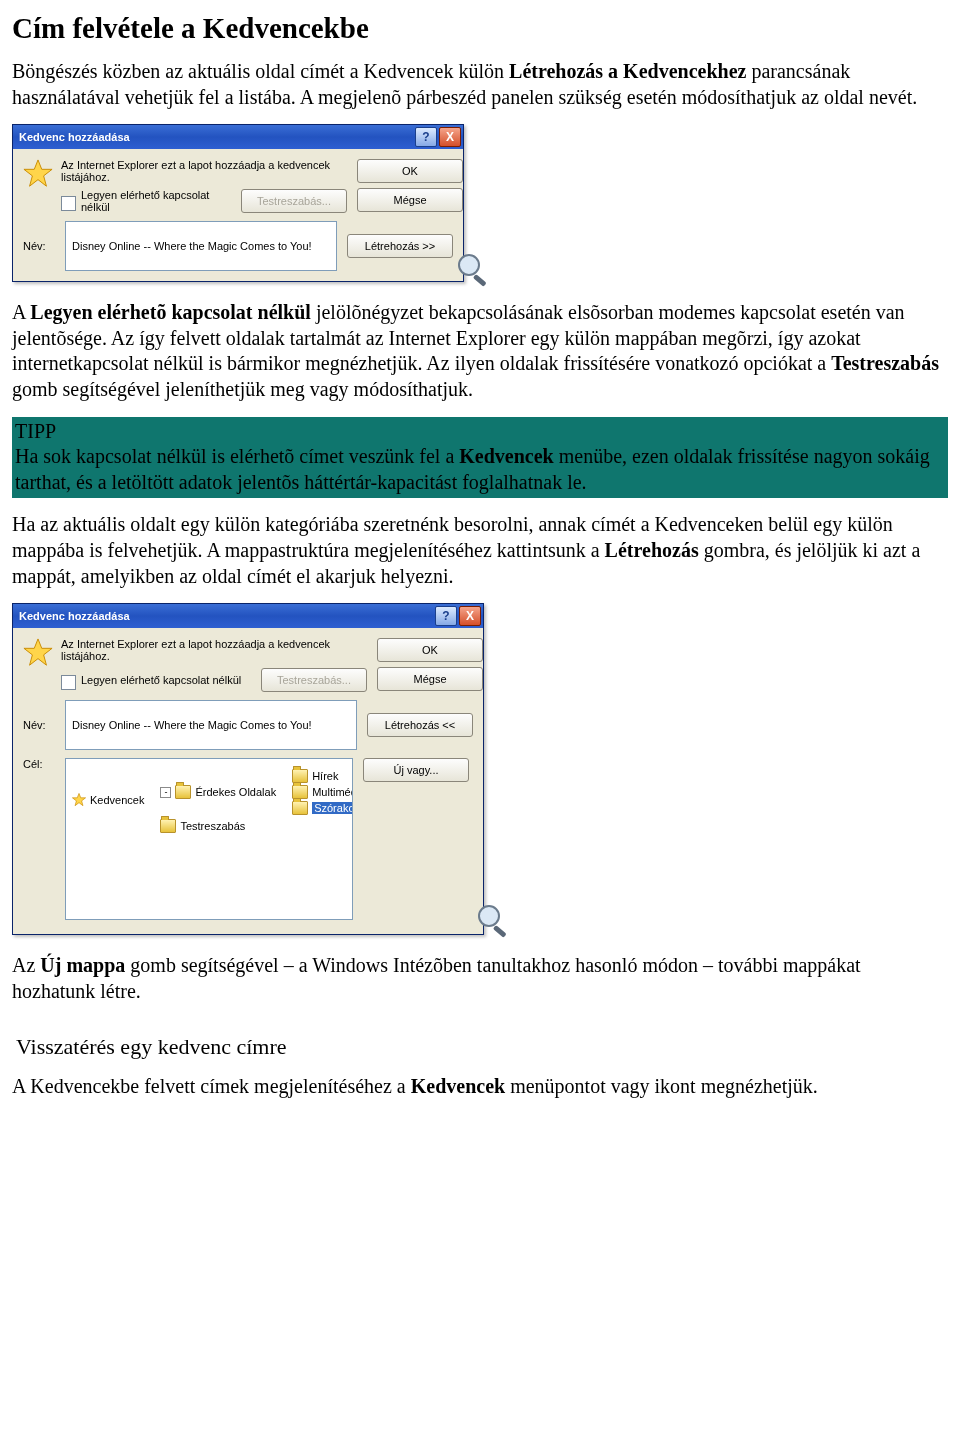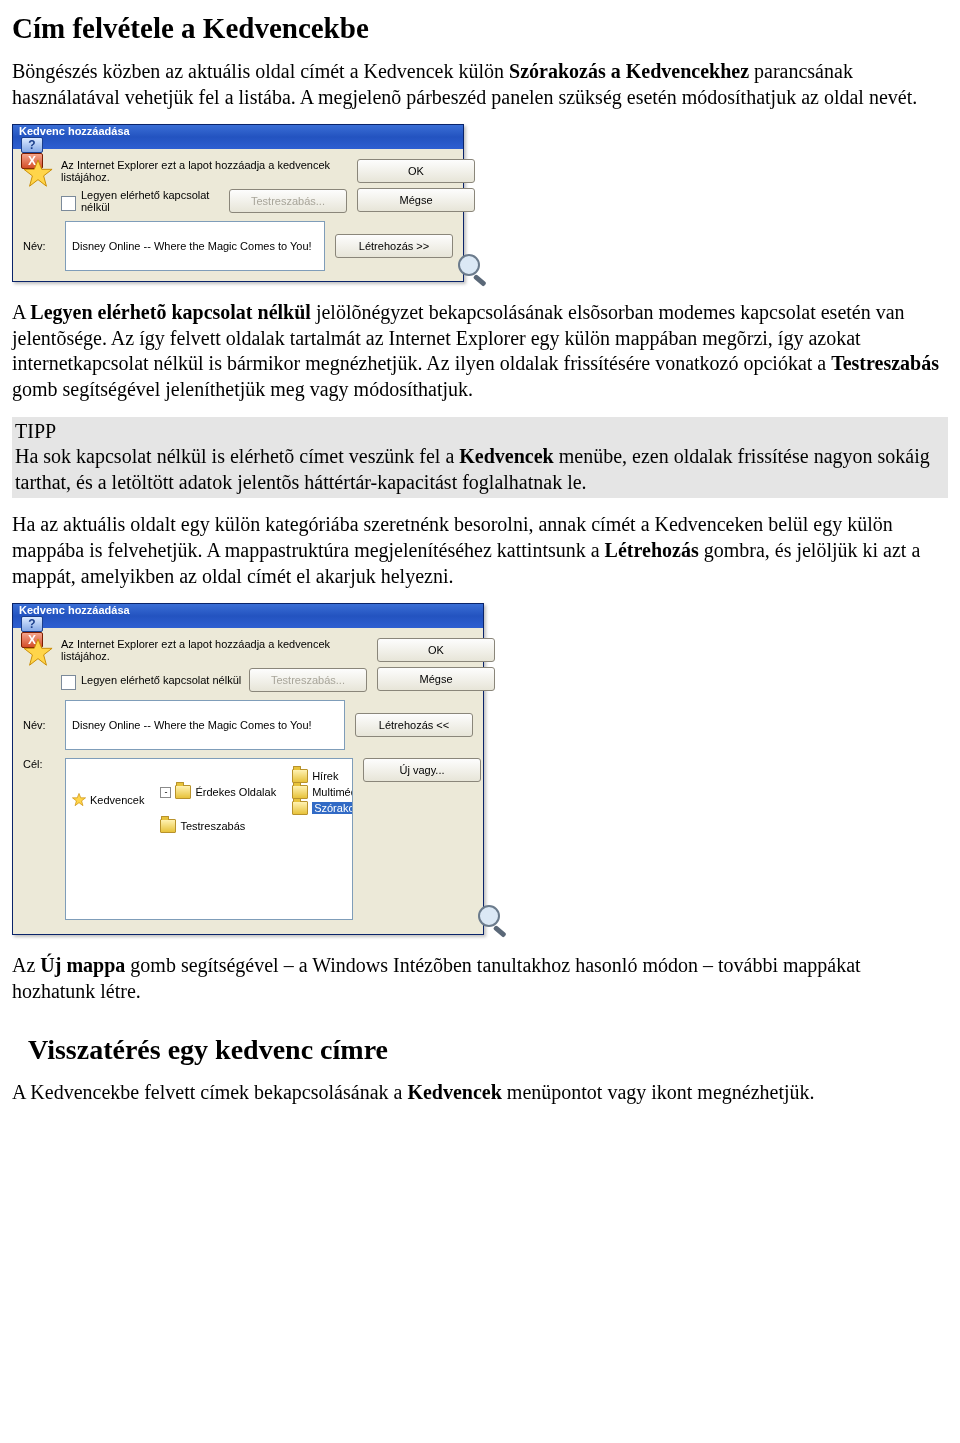--- a/index.html
+++ b/index.html
@@ -6,48 +6,48 @@
     font-family: "Times New Roman", Times, serif;
     font-size: 20px;
     color: #000;
     margin: 0;
     padding: 8px 12px;
     width: 960px;
     box-sizing: border-box;
     background: #fff;
   }
   h1 { font-size: 29px; font-weight: bold; margin: 4px 0 14px 0; }
-  h2 { font-size: 28px; font-weight: bold; margin: 30px 0 14px 16px; }
+  h2 { font-size: 22px; font-weight: normal; margin: 30px 0 14px 4px; }
   p { margin: 0 0 14px 0; line-height: 1.28; }
   .b { font-weight: bold; }
   .tip-box {
-    background: #e5e5e5;
+    background: #0f766e;
     padding: 2px 3px 3px 3px;
     margin: 0 0 14px 0;
     line-height: 1.28;
   }
   .dialog-wrap { position: relative; display: inline-block; margin: 0 0 18px 0; }
   .dialog {
     font-family: Tahoma, Arial, sans-serif;
     font-size: 11px;
     color: #000;
     background: #ece9d8;
     border: 1px solid #0a246a;
     width: 450px;
     box-shadow: 2px 2px 3px rgba(0,0,0,.25);
   }
   .dialog.big { width: 470px; }
   .titlebar {
     background: linear-gradient(to bottom,#3a6ed5 0%,#2353c0 50%,#2e5fd1 100%);
     color: #fff;
     height: 24px;
     display: flex;
+    align-items: center;
     padding: 0 2px 0 6px;
     font-weight: bold;
-    flex-direction: column;
   }
   .titlebar .t-title { flex: 1; }
   .titlebar .t-btn {
     width: 20px; height: 18px;
     background: linear-gradient(#dceaff,#86a9e6);
     border: 1px solid #1b3f8c;
     border-radius: 2px;
     margin-left: 2px;
     display: flex; align-items: center; justify-content: center;
     cursor: pointer;
@@ -59,21 +59,21 @@
   .dlg-body.big { padding: 10px 10px 14px 10px; }
   .row { display: flex; align-items: center; }
   .top-row { align-items: flex-start; }
   .btn {
     min-width: 92px; height: 22px;
     background: linear-gradient(#fdfdfd,#e7e5d8);
     border: 1px solid #8a867a;
     border-radius: 3px;
     font-family: Tahoma, Arial, sans-serif; font-size: 11px;
     display: inline-flex; align-items: center; justify-content: center;
-    cursor: pointer; padding: 0 12px;
+    cursor: pointer; padding: 0 6px;
   }
   .btn.disabled { color: #a8a59a; cursor: default; }
   .chk {
     width: 13px; height: 13px; border:1px solid #7b8a9a; background:#fff; display:inline-block;
     margin-right:5px; position:relative; top:2px;
   }
   .field {
     height: 20px;
     border: 1px solid #7f9db9;
     background: #fff;
@@ -105,21 +105,21 @@
   .li-wrap { display:block; }
 </style>
 </head>
 <body>
 
 
 
 <h1>Cím felvétele a Kedvencekbe</h1>
 
 <p>
-  <span>Böngészés közben az aktuális oldal címét a Kedvencek külön </span><span class="b">Szórakozás a Kedvencekhez</span><span> parancsának használatával vehetjük fel a listába. A megjelenõ párbeszéd panelen szükség esetén módosíthatjuk az oldal nevét.</span>
+  <span>Böngészés közben az aktuális oldal címét a Kedvencek külön </span><span class="b">Létrehozás a Kedvencekhez</span><span> parancsának használatával vehetjük fel a listába. A megjelenõ párbeszéd panelen szükség esetén módosíthatjuk az oldal nevét.</span>
 </p>
 
 
 <div class="dialog-wrap">
   <div class="dialog">
     <div class="titlebar">
       <span class="t-title">Kedvenc hozzáadása</span>
       <span class="t-btn">?</span>
       <span class="t-btn close">X</span>
     </div>
@@ -263,17 +263,17 @@
   </span>
 </div>
 
 <p>
   <span>Az </span><span class="b">Új mappa</span><span> gomb segítségével – a Windows Intézõben tanultakhoz hasonló módon – további mappákat hozhatunk létre.</span>
 </p>
 
 <h2>Visszatérés egy kedvenc címre</h2>
 
 <p>
-  <span>A Kedvencekbe felvett címek bekapcsolásának a </span><span class="b">Kedvencek</span><span> menüpontot vagy ikont megnézhetjük.</span>
+  <span>A Kedvencekbe felvett címek megjelenítéséhez a </span><span class="b">Kedvencek</span><span> menüpontot vagy ikont megnézhetjük.</span>
 </p>
 
 
 
 
 </body></html>

